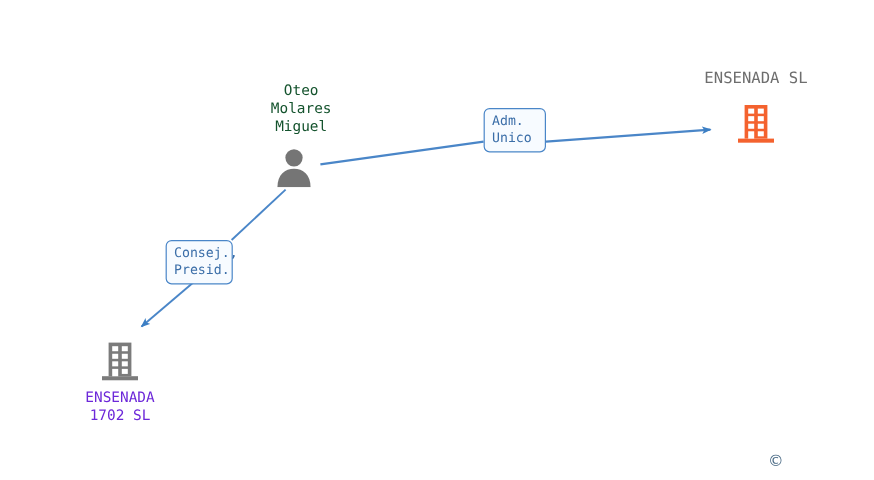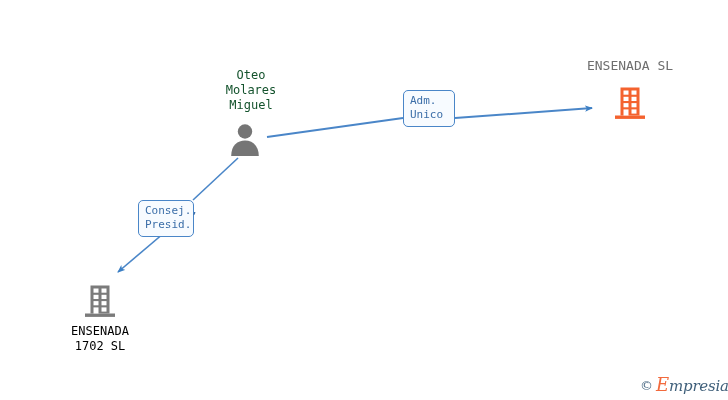--- a/index.html
+++ b/index.html
@@ -82,21 +82,21 @@
   }
   .node-ensenada-label {
     position: absolute;
     left: 40px;
     top: 324px;
     width: 120px;
     text-align: center;
     font-family: "DejaVu Sans Mono", "Liberation Mono", monospace;
     font-size: 12px;
     line-height: 15px;
-    color: #000000;
+    color: #6d28d9;
     white-space: pre-line;
   }
 
   
   .edge-label {
     position: absolute;
     box-sizing: border-box;
     background: #f7fbff;
     border: 1px solid #4a86c8;
     border-radius: 5px;
@@ -221,16 +221,15 @@
 1702 SL</div>
 
   <div class="edge-label" id="edge-label-adm">Adm.
 Unico</div>
 
   <div class="edge-label" id="edge-label-consej">Consej.,
 Presid.</div>
 
   <div class="watermark">
     <span class="wm-copy">©</span>
-    <span class="wm-text"><span class="wm-e">E</span><span>mpresia</span></span>
   </div>
 
 </div>
 
 </body></html>

